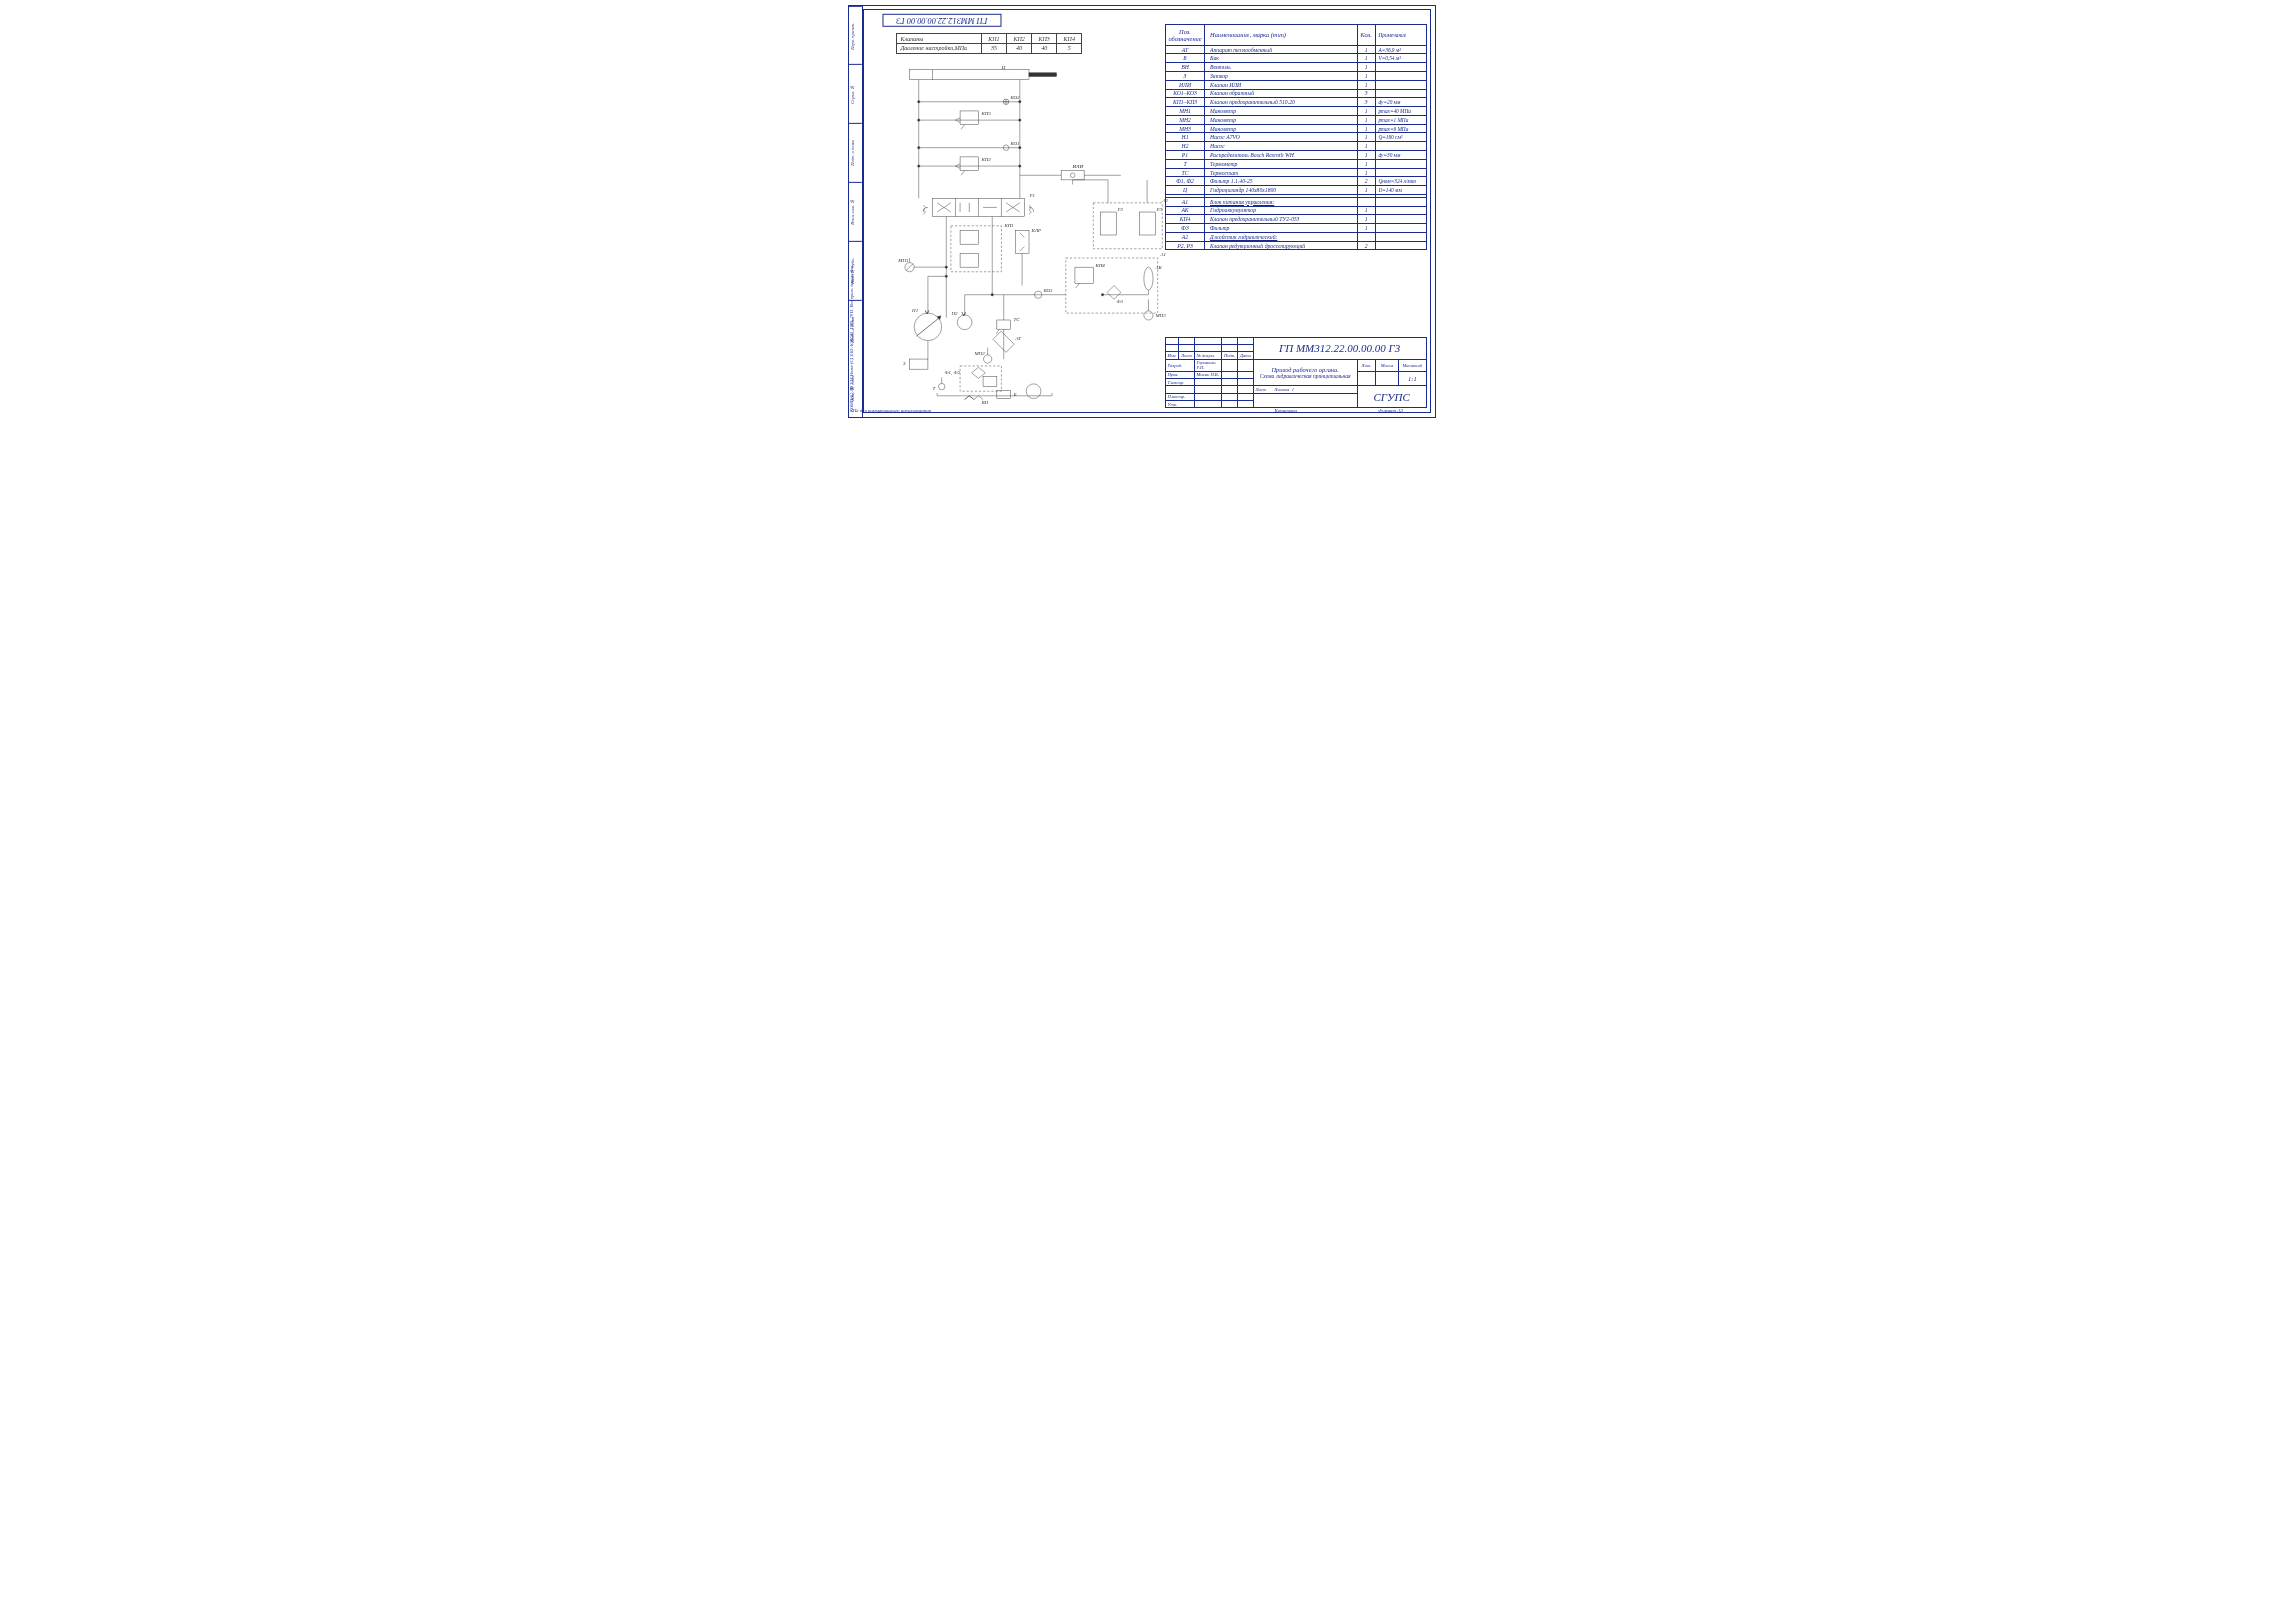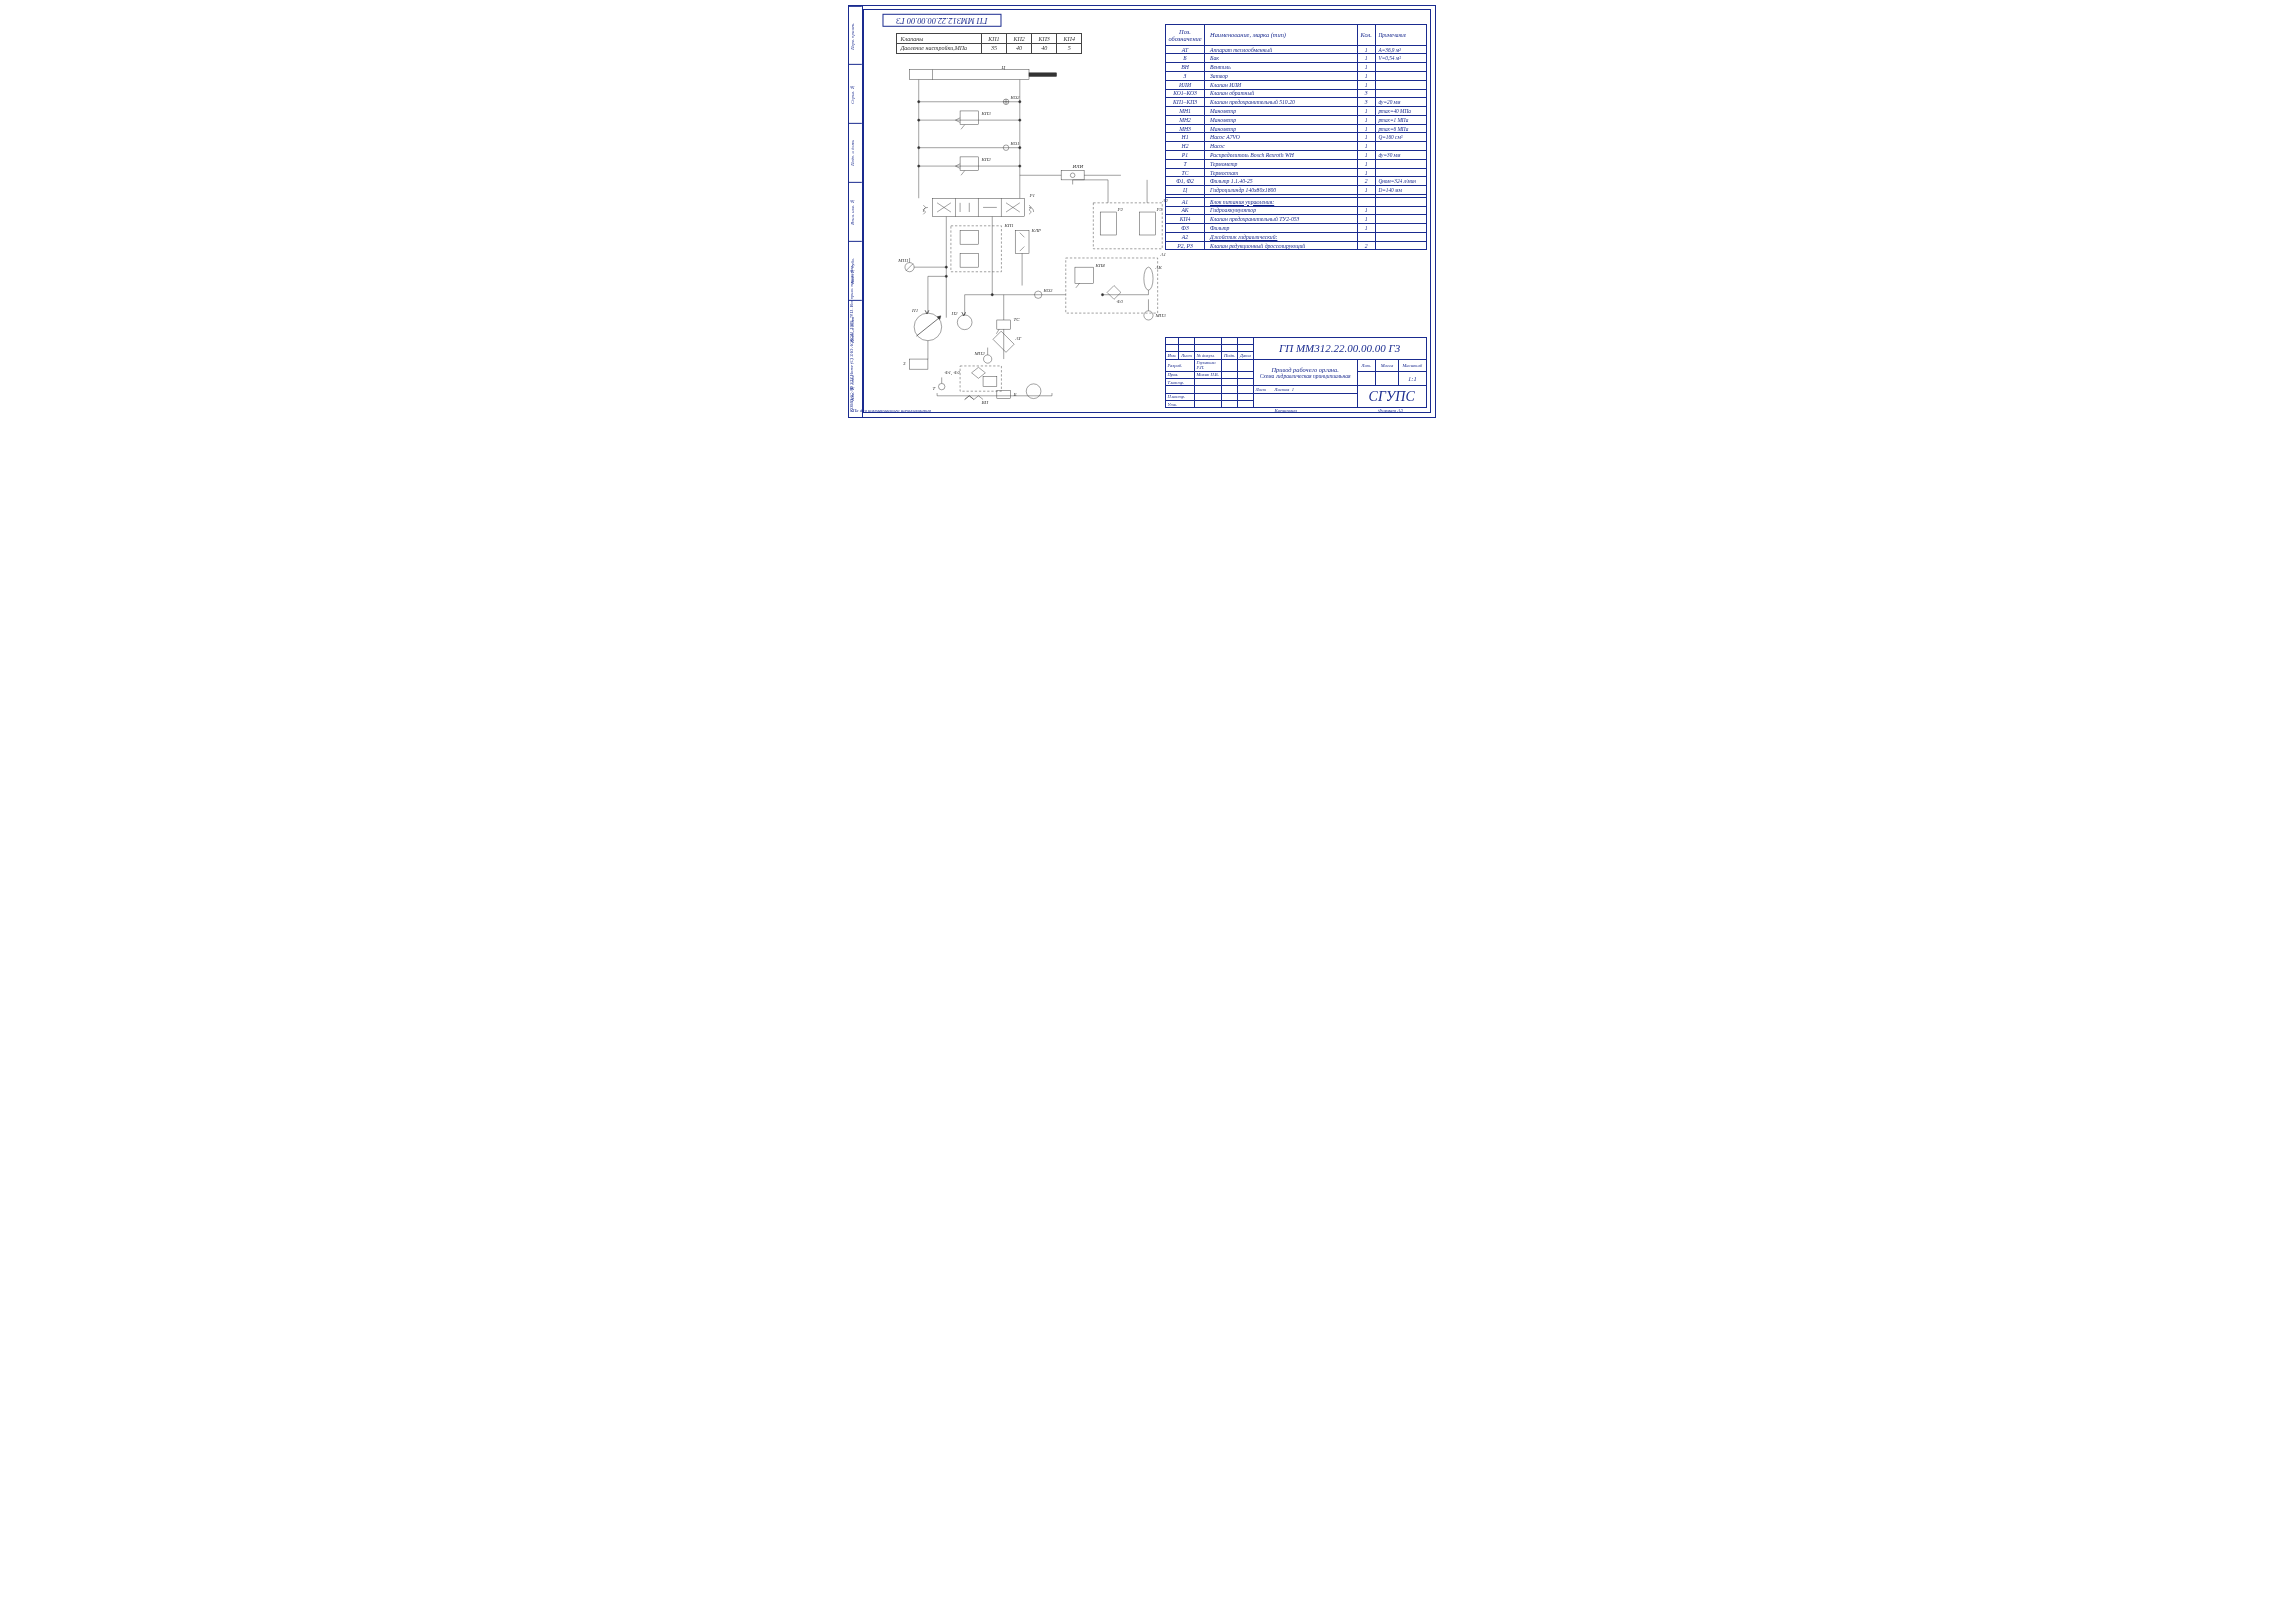--- a/index.html
+++ b/index.html
@@ -564,21 +564,21 @@
         <td colspan="2" class="small"></td>
             <td></td>
             <td></td>
             <td></td>
         <td colspan="3" class="small" style="text-align:left">
           <span>Лист</span>
           &nbsp;&nbsp;&nbsp;&nbsp;&nbsp;
           <span>Листов</span>
           &nbsp;<span>1</span>
         </td>
-        <td colspan="3" rowspan="3" class="big" style="font-size:14px">СГУПС</td>
+        <td colspan="3" rowspan="3" class="big" style="font-size:11px">СГУПС</td>
       </tr>
       <tr>
         <td colspan="2" class="small">Н.контр.</td>
         <td></td>
             <td></td>
             <td></td>
         <td colspan="3" rowspan="2"></td>
       </tr>
       <tr>
         <td colspan="2" class="small">Утв.</td>

